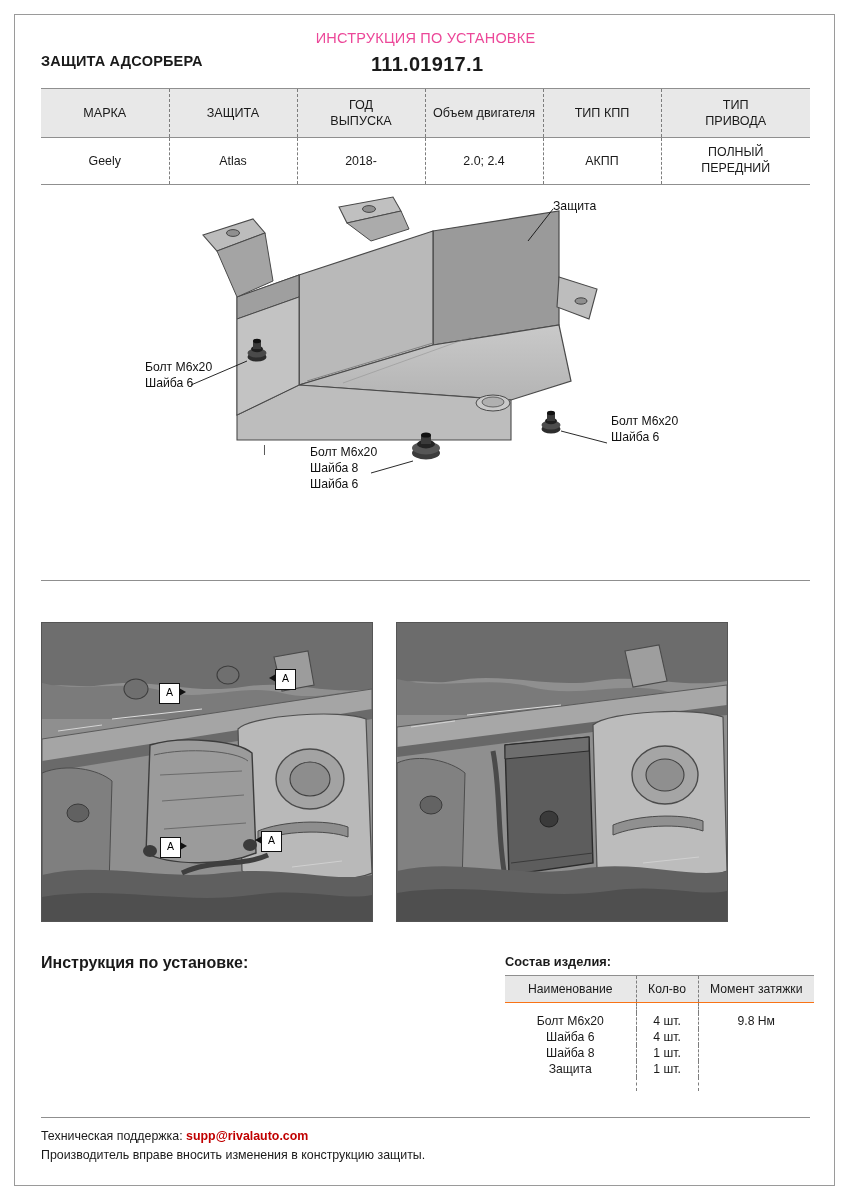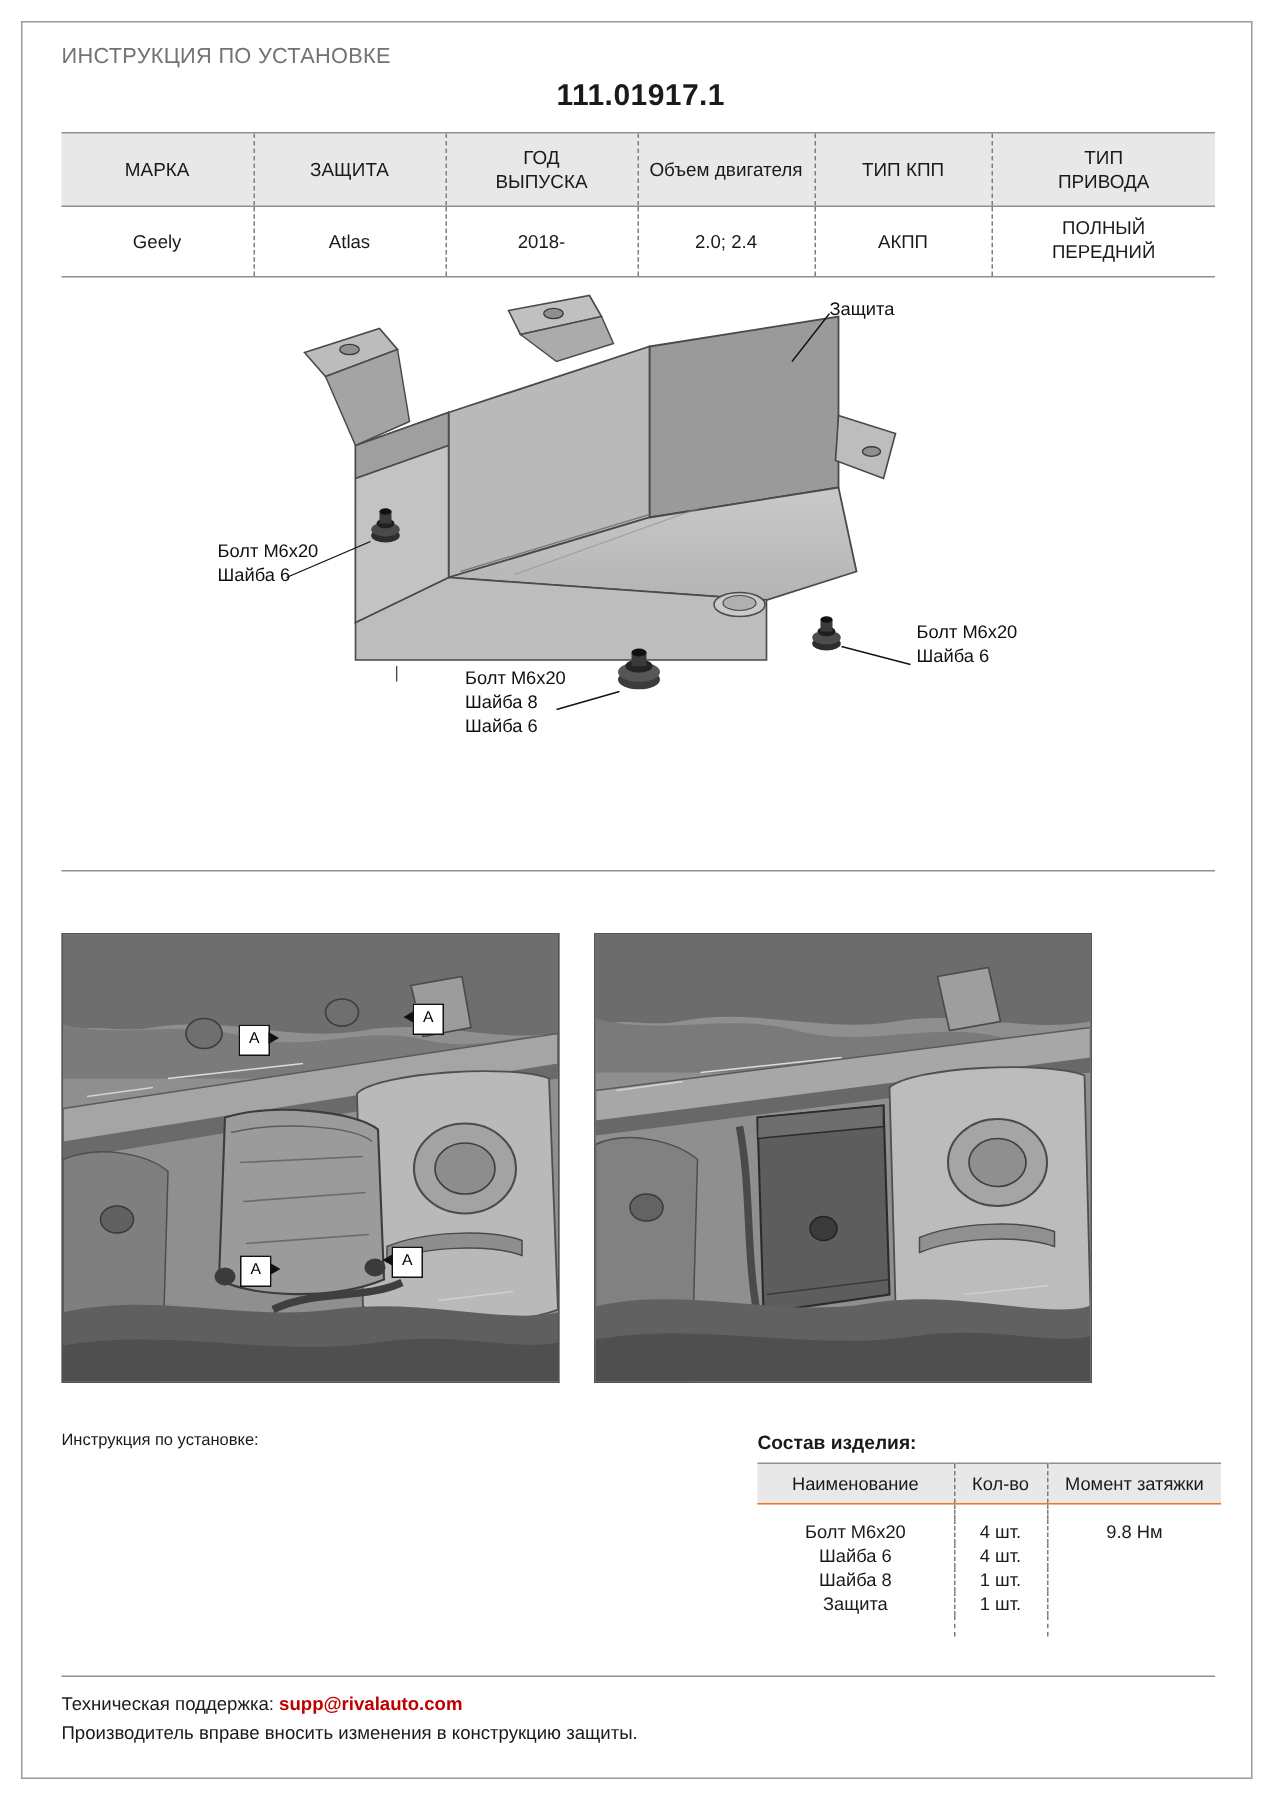--- a/index.html
+++ b/index.html
@@ -35,21 +35,22 @@
   }
 
   
   .hdr {
     position: relative;
     height: 58px;
   }
   .hdr-l1 {
     font-size: 14.5px;
     letter-spacing: .2px;
-    color: #737373;
+    color: #ec4899;
+    text-align: center;
   }
   .hdr-l2 {
     font-size: 14.5px;
     font-weight: bold;
     margin-top: 7px;
     letter-spacing: .2px;
   }
   .hdr-code {
     position: absolute;
     left: 330px;
@@ -157,22 +158,22 @@
   }
 
   
   .bottom {
     position: relative;
     width: 769px;
     margin-top: 22px;
     height: 140px;
   }
   .instr-title {
-    font-size: 11px;
-    font-weight: normal;
+    font-size: 16px;
+    font-weight: bold;
   }
   .instr-body {
     font-size: 12.3px;
     line-height: 1.45;
     margin-top: 9px;
     width: 400px;
   }
   .bom {
     position: absolute;
     left: 464px;
@@ -235,20 +236,21 @@
 </head>
 <body>
 
 <div class="page">
   <div class="page-border"></div>
 
   <div class="content">
 
     <div class="hdr">
       <div class="hdr-l1">ИНСТРУКЦИЯ ПО УСТАНОВКЕ</div>
+      <div class="hdr-l2">ЗАЩИТА АДСОРБЕРА</div>
       <div class="hdr-code">111.01917.1</div>
     </div>
 
     <table class="vtable">
       <colgroup>
         <col style="width:128px">
         <col style="width:128px">
         <col style="width:128px">
         <col style="width:118px">
         <col style="width:118px">

